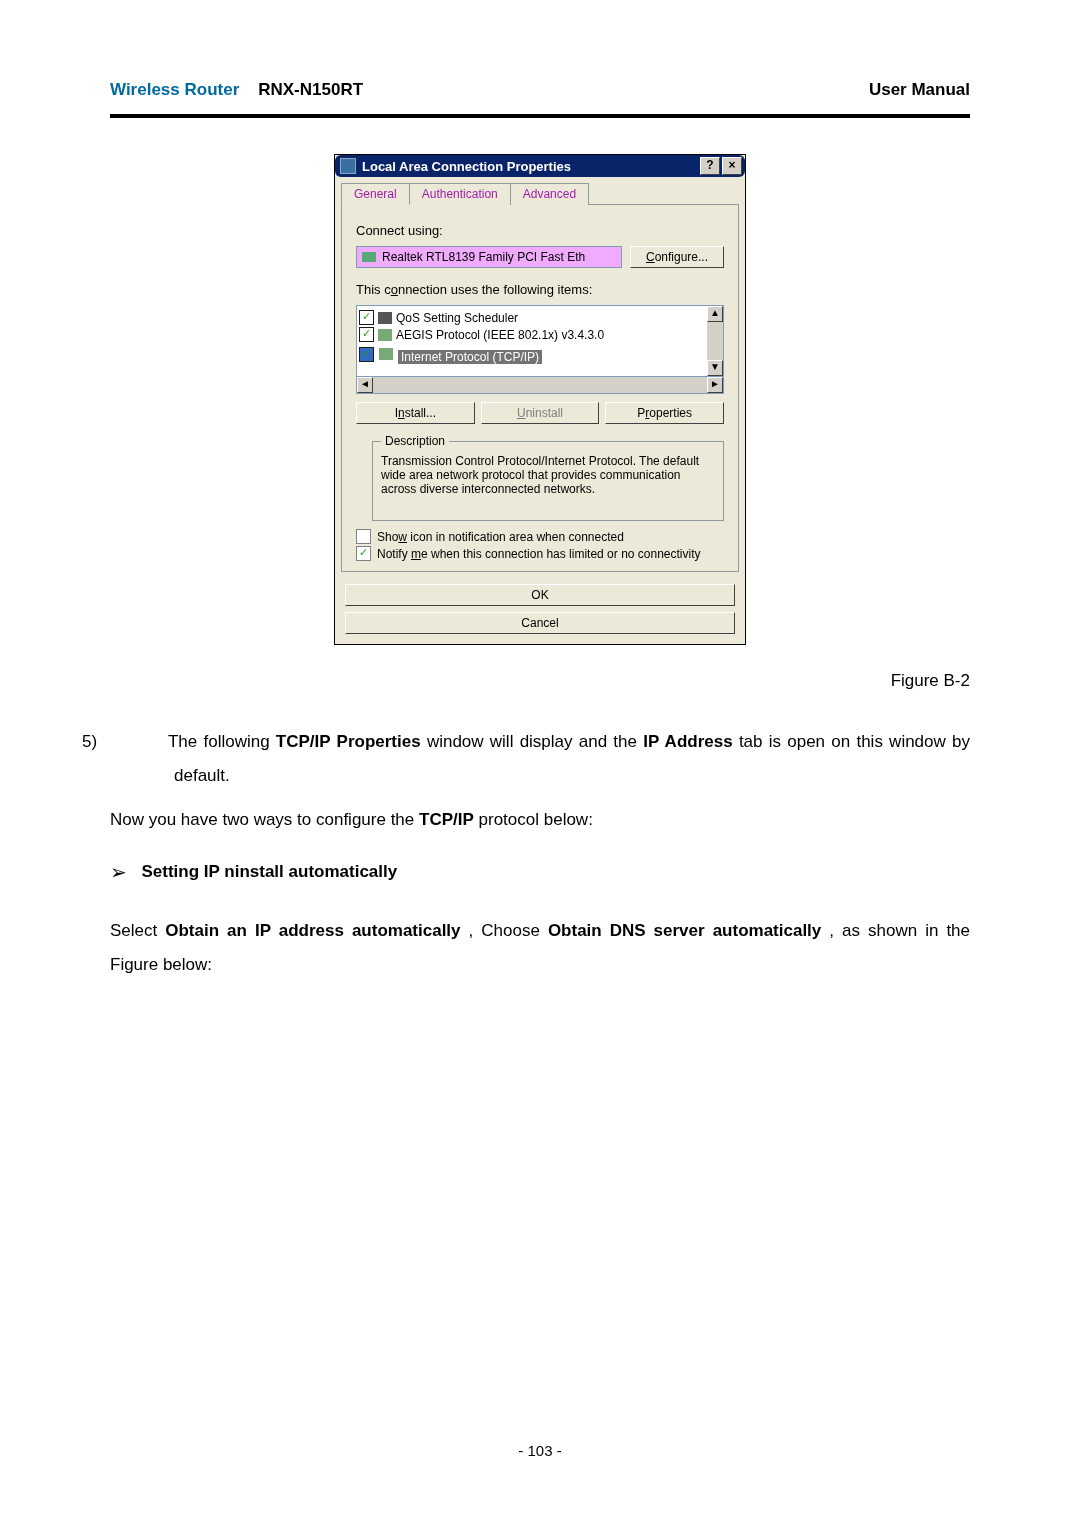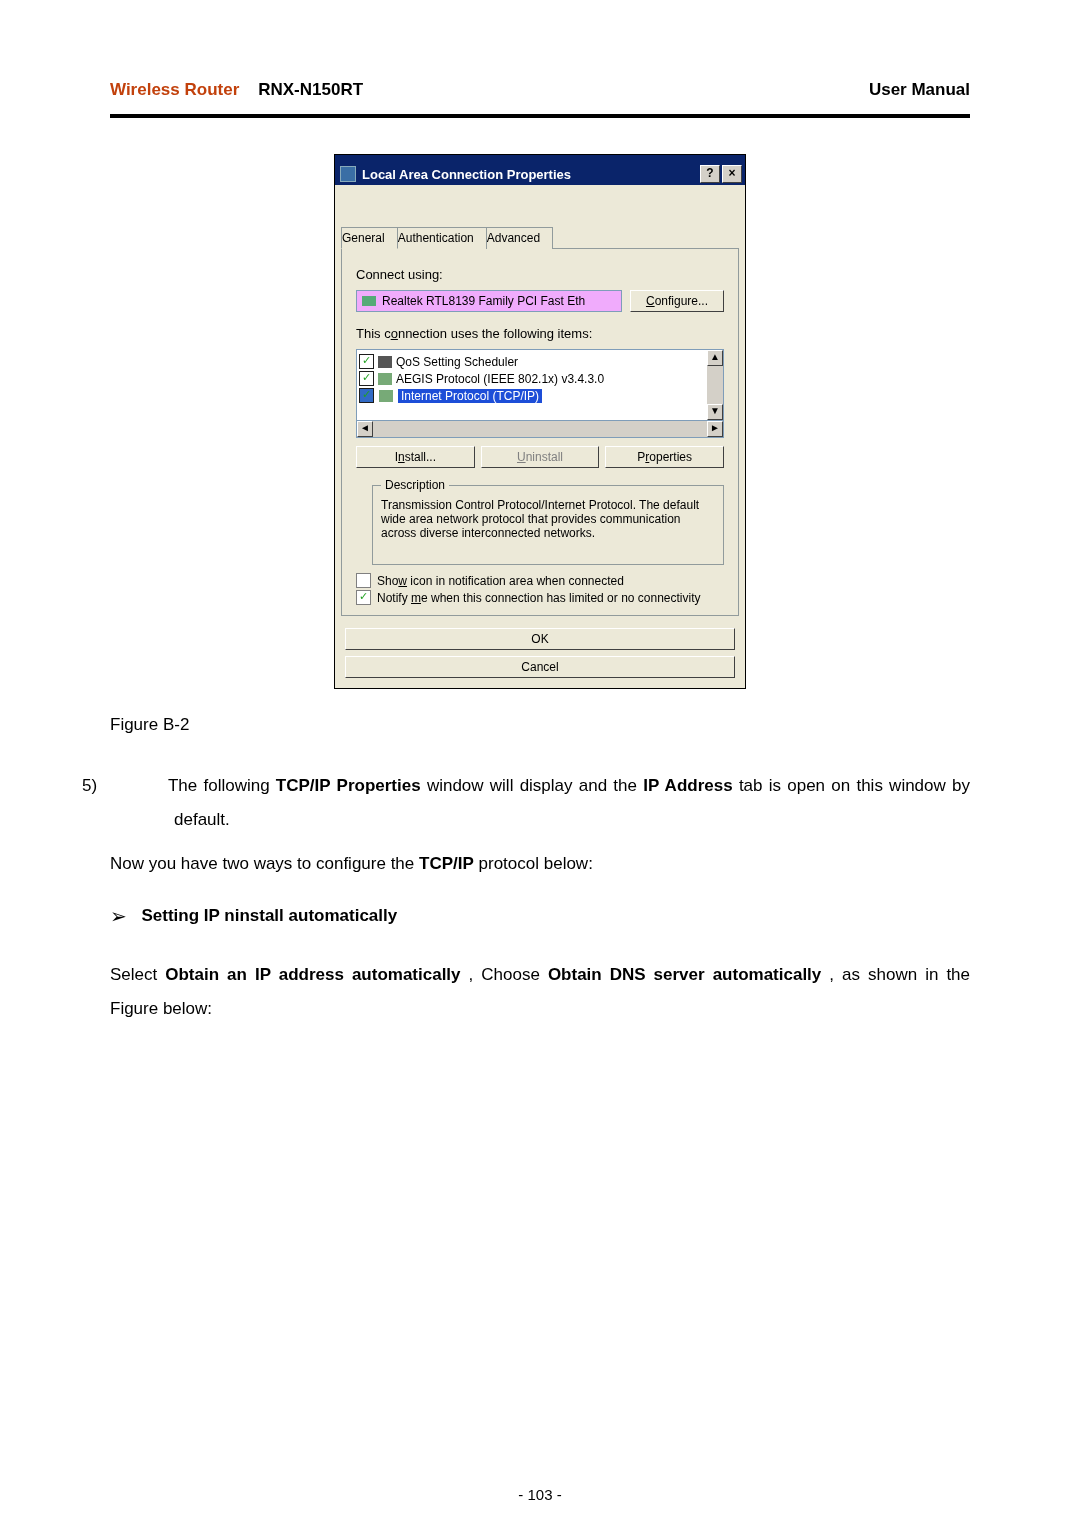--- a/index.html
+++ b/index.html
@@ -13,66 +13,66 @@
     padding: 80px 110px 40px 110px;
   }
   .hdr {
     display: flex;
     justify-content: space-between;
     font-size: 17px;
     font-weight: bold;
     padding-bottom: 10px;
     margin-bottom: 40px;
   }
-  .hdr-left .red { color: #c2410c; }
+  .hdr-left .red { color: #0369a1; }
   .hdr-divider {
     height: 4px;
     background: #000;
     margin: -36px 0 36px 0;
   }
   
   .dlg-wrap { display:flex; justify-content:center; }
   .dlg {
     width: 410px;
     background: #ece9d8;
     border: 1px solid #000;
     font-family: Tahoma, Arial, sans-serif;
     font-size: 13px;
   }
   .titlebar {
     background: #0a246a;
     color: #fff;
     display:flex;
     align-items:center;
     justify-content:space-between;
-    padding: 10px 3px 2px 5px;
+    padding: 2px 3px 2px 5px;
     font-weight: bold;
     font-size: 13px;
+    border-radius: 6px;
   }
   .titlebar .left { display:flex; align-items:center; gap:6px;}
   .tb-icon { width:14px; height:14px; background:#3a6ea5; display:inline-block; border:1px solid #8ab; }
   .title-btns { display:flex; gap:2px; }
   .title-btns .tbtn {
     width:18px;height:16px;
     background:#d4d0c8;
     border:1px solid #fff;
     border-right-color:#404040;
     border-bottom-color:#404040;
     font-size:12px; line-height:14px;text-align:center;font-weight:bold;color:#000;
   }
   .tabs { display:flex; margin:6px 6px 0 6px; font-size:12px;}
   .tab {
-    padding:3px 12px 3px 0;
+    padding:3px 12px 3px 12px;
     background:#ece9d8;
     border:1px solid #919b9c;
     border-bottom:none;
     margin-right:-1px;
     position:relative;
-    color:#000000;
-    margin-top:36px;
+    color:#a21caf;
   }
   .tab.active {
     border-bottom:1px solid #ece9d8;
     z-index:2;
     background:#ece9d8;
   }
   .tabpanel {
     margin:0 6px 6px 6px;
     border:1px solid #919b9c;
     padding:18px 14px 8px 14px;
@@ -107,21 +107,21 @@
     height:70px;
     overflow:hidden;
     position:relative;
     display:flex;
   }
   .items-list {flex:1; padding:4px 2px; font-size:12px;}
   .item-row { display:flex; align-items:center; gap:4px; padding:0 2px 2px 0;}
   .chk { width:13px;height:13px;border:1px solid #1c1c1c;background:#fff;font-size:12px;line-height:11px;text-align:center;}
   .chk.checked::after{content:"\2713"; color:#21a121; font-size:11px;}
   .proto-icon { width:14px;height:12px;display:inline-block;}
-  .items-list .sel { background:#1d4ed8; color:#fff;}
+  .items-list .sel { background:#737373; color:#fff;margin-top:6px;}
   .vscroll {
     width:16px; background:#d4d0c8; display:flex; flex-direction:column; justify-content:space-between;
   }
   .vscroll .arrow, .hscroll .arrow {
     background:#d4d0c8; border:1px solid #fff; border-right-color:#404040; border-bottom-color:#404040;
     font-size:10px; text-align:center; line-height:12px; height:14px;
   }
   .hscroll {
     height:16px; border:1px solid #7f9db9; border-top:none; background:#d4d0c8;
     display:flex; justify-content:space-between;
@@ -135,21 +135,21 @@
     padding:6px 8px 24px 8px;
     font-size:12px;
   }
   fieldset legend { padding:0 4px;}
   .opt-row { display:flex; align-items:center; gap:6px; font-size:12px; margin:2px 0;}
   .opt-row .chk { border:1px solid #808080;}
   .dlg-buttons { display:flex; gap:6px; justify-content:flex-end; padding:6px 10px 10px 10px;flex-direction:column;}
   .dlg-buttons .btn { min-width:82px;}
 
   
-  .figure-cap { text-align:left; font-size:17px; margin:26px 0 34px 0;}
+  .figure-cap { text-align:right; font-size:17px; margin:26px 0 34px 0;}
   .body-text { font-size:17px; }
   ol.start5 { list-style:none; padding-left:58px;}
   ol.start5 li { text-indent:-46px; padding-left:6px; margin-bottom:8px;}
   ol.start5 li .num { display:inline-block; width:34px;}
   .body-text p{ margin:0 0 30px 0;}
   .body-text .bullet { font-size:17px; margin:0 0 30px 0;}
   .body-text .bullet b{ font-weight:bold;}
   .arrowhead { font-size:20px; vertical-align:-2px; padding-right:10px;}
   .just-line { text-align:justify; }
   .pnum { text-align:center; font-size:15px; margin-top:460px;}

